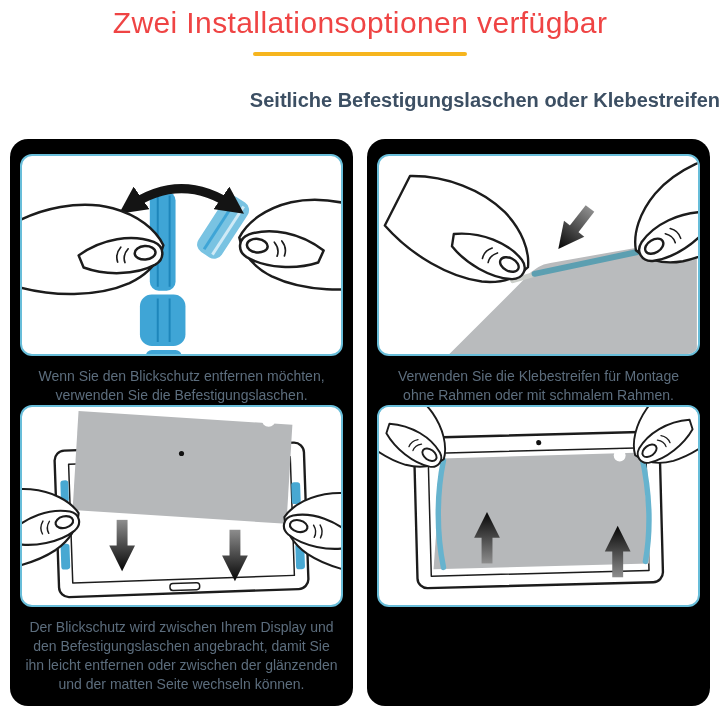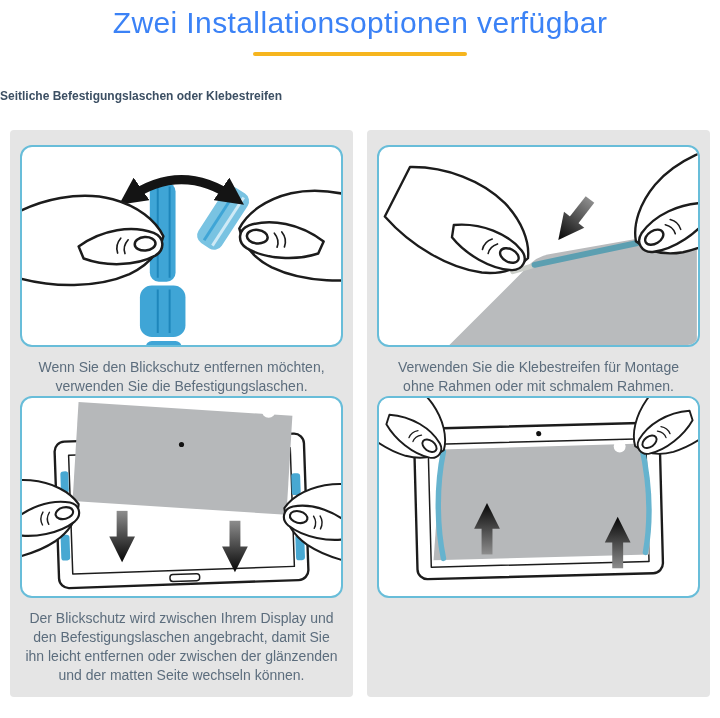--- a/index.html
+++ b/index.html
@@ -6,30 +6,30 @@
   body{
     width:720px;height:718px;background:#ffffff;
     font-family:"Liberation Sans", sans-serif;
     -webkit-font-smoothing:antialiased;
     overflow:hidden;
   }
   .page{padding-top:6px;}
   .title{
     margin:0;text-align:center;
     font-size:30px;font-weight:300;letter-spacing:.4px;
-    color:#3b82f6;
+    color:#ef4444;
   }
   .divider{width:214px;height:4px;background:#f6b51e;margin:12px auto 0;border-radius:2px;}
   .subtitle{
-    margin-top:33px;text-align:left;
-    font-size:12px;font-weight:700;color:#3c4f63;
+    margin-top:33px;text-align:right;
+    font-size:20px;font-weight:700;color:#3c4f63;margin-left:40px;
   }
   .grid{display:flex;gap:14px;margin:27px 10px 0;}
   .col{
-    flex:1;background:#e5e5e5;border-radius:4px;
+    flex:1;background:#000000;border-radius:18px;
     padding:15px 10px 12px;display:flex;flex-direction:column;
   }
   .section + .section{}
   .figure-box{
     height:202px;background:#ffffff;
     border:2px solid #68bdd9;border-radius:12px;
     overflow:hidden;box-sizing:border-box;
   }
   .figure-box svg{display:block;width:100%;height:100%;}
   .caption{

